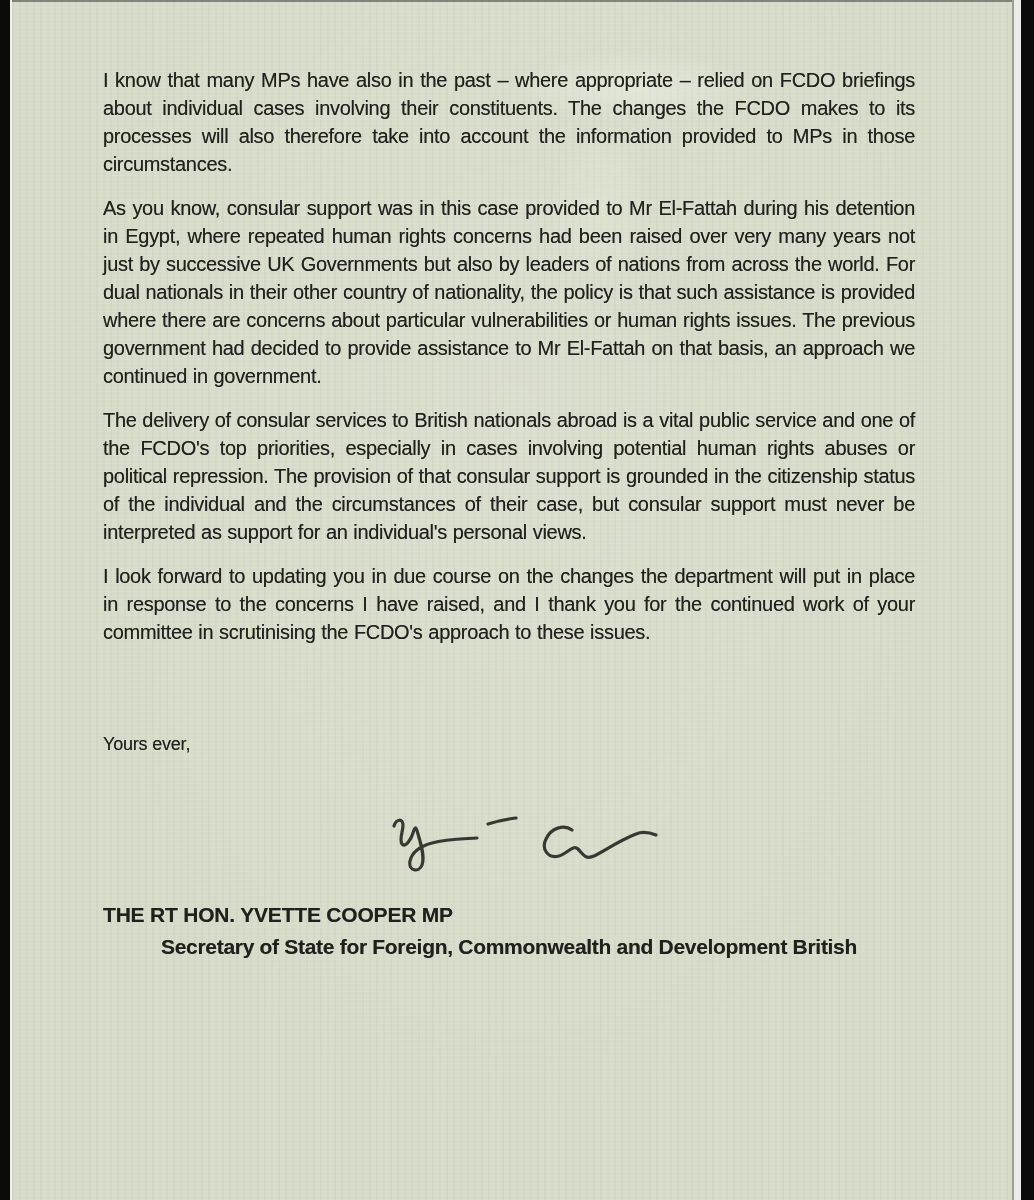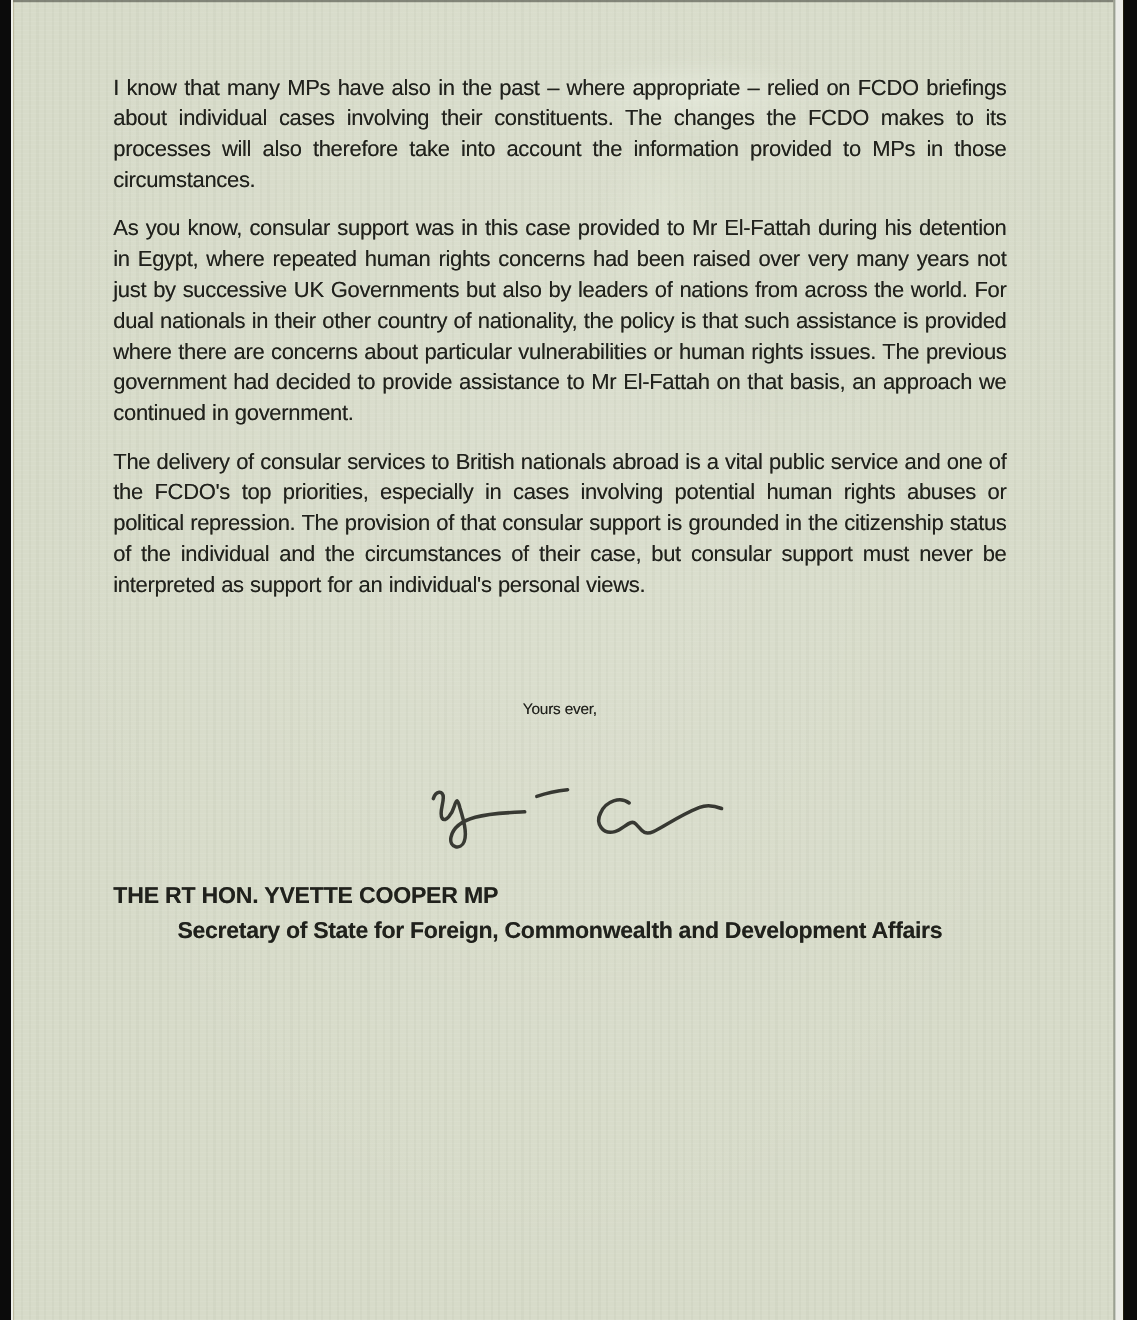--- a/index.html
+++ b/index.html
@@ -63,24 +63,24 @@
     margin: 0 0 16px 0;
     font-size: 20px;
     line-height: 28px;
     letter-spacing: -0.3px;
     word-spacing: 0.5px;
     text-align: justify;
     text-shadow: 0 0 0.5px rgba(32,33,28,0.55);
   }
   .valediction {
     margin: 84px 0 0 0;
-    font-size: 14px;
+    font-size: 18px;
     line-height: 28px;
     letter-spacing: -0.2px;
-    text-align: center;
+    text-align: left;
     text-shadow: 0 0 0.5px rgba(32,33,28,0.55);
   }
   .signature-wrap {
     margin: 32px 0 0 272px;
     width: 300px; height: 110px;
   }
   .sig-name {
     margin: 0;
     font-size: 21px;
     font-weight: bold;
@@ -107,20 +107,21 @@
   <div class="paper"></div>
 
   <div class="emboss emboss-a"></div>
   <div class="emboss emboss-b"></div>
   <div class="emboss emboss-c"></div>
 
   <div class="content">
     <p class="body-par">I know that many MPs have also in the past – where appropriate – relied on FCDO briefings about individual cases involving their constituents. The changes the FCDO makes to its processes will also therefore take into account the information provided to MPs in those circumstances.</p>
     <p class="body-par">As you know, consular support was in this case provided to Mr El-Fattah during his detention in Egypt, where repeated human rights concerns had been raised over very many years not just by successive UK Governments but also by leaders of nations from across the world. For dual nationals in their other country of nationality, the policy is that such assistance is provided where there are concerns about particular vulnerabilities or human rights issues. The previous government had decided to provide assistance to Mr El-Fattah on that basis, an approach we continued in government.</p>
     <p class="body-par">The delivery of consular services to British nationals abroad is a vital public service and one of the FCDO's top priorities, especially in cases involving potential human rights abuses or political repression. The provision of that consular support is grounded in the citizenship status of the individual and the circumstances of their case, but consular support must never be interpreted as support for an individual's personal views.</p>
+    <p class="body-par">I look forward to updating you in due course on the changes the department will put in place in response to the concerns I have raised, and I thank you for the continued work of your committee in scrutinising the FCDO's approach to these issues.</p>
 
     <p class="valediction">Yours ever,</p>
 
     <div class="signature-wrap">
       <svg width="300" height="110" viewBox="0 0 300 110" aria-hidden="true">
         <g fill="none" stroke="#2a2b26" stroke-width="3.2" stroke-linecap="round" stroke-linejoin="round" opacity="0.92">
 
           <path d="M 19 36
                    C 21 29, 28 28, 28 35
                    C 28 42, 24 49, 27 54
@@ -138,21 +139,21 @@
                    C 166 59, 173 69, 184 66
                    C 192 64, 198 54, 203 59
                    C 208 64, 210 70, 219 66
                    C 228 62, 243 51, 261 44
                    C 268 41, 276 43, 281 45"></path>
         </g>
       </svg>
     </div>
 
     <p class="sig-name">THE RT HON. YVETTE COOPER MP</p>
-    <p class="sig-title">Secretary of State for Foreign, Commonwealth and Development Affairs</p>
+    <p class="sig-title">Secretary of State for Foreign, Commonwealth and Development British</p>
   </div>
 
   <div class="edge-left"></div>
   <div class="edge-right-white"></div>
   <div class="edge-right-black"></div>
   <div class="top-line"></div>
 
 </div>
 
 </body></html>

